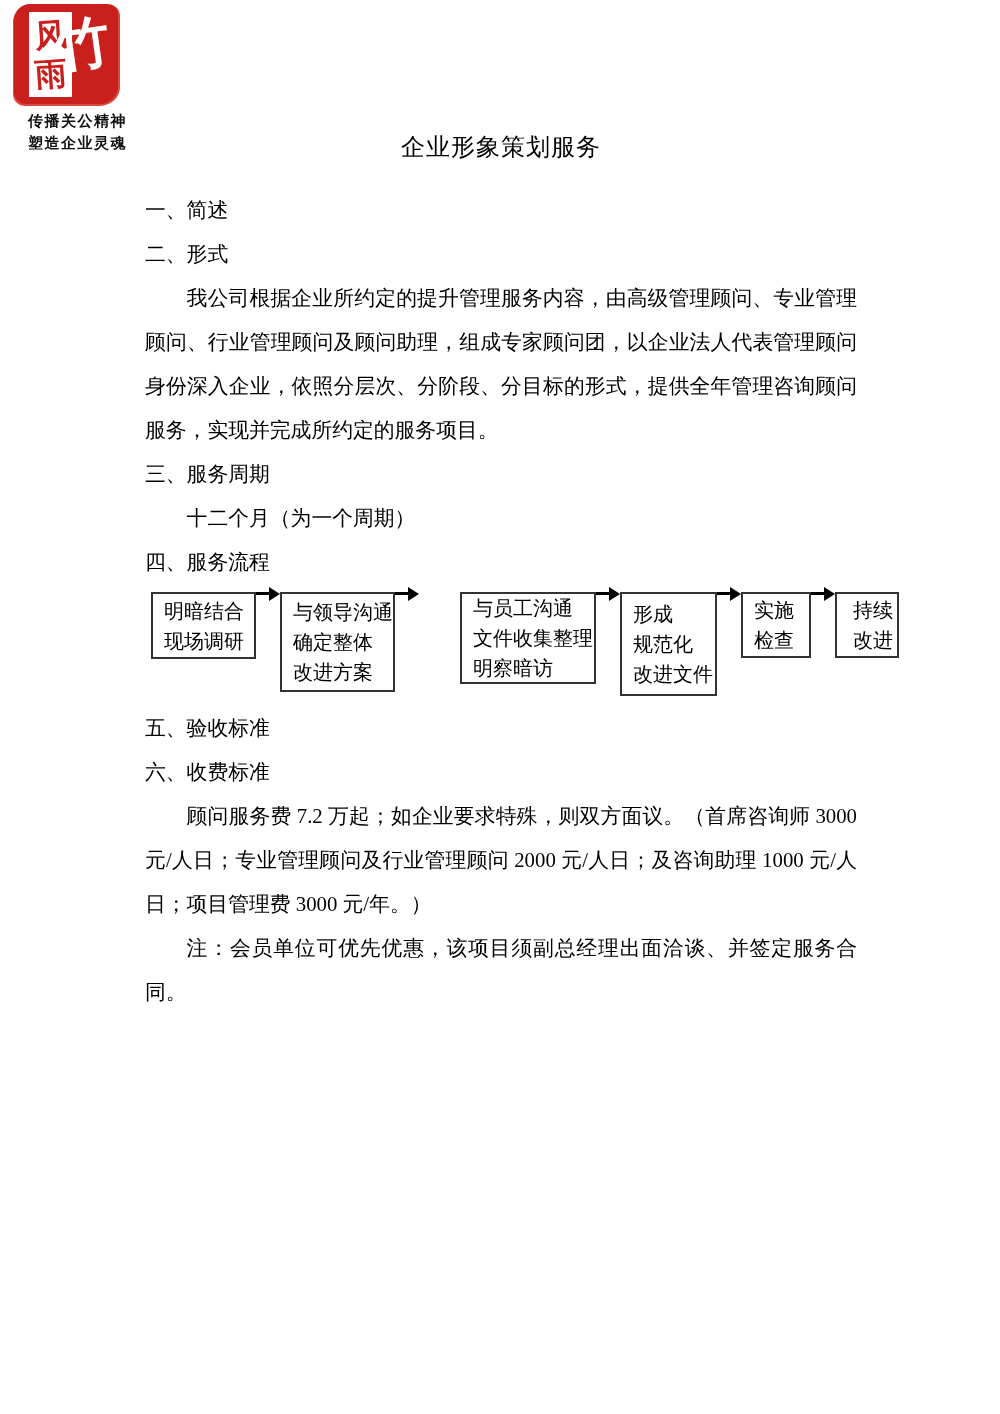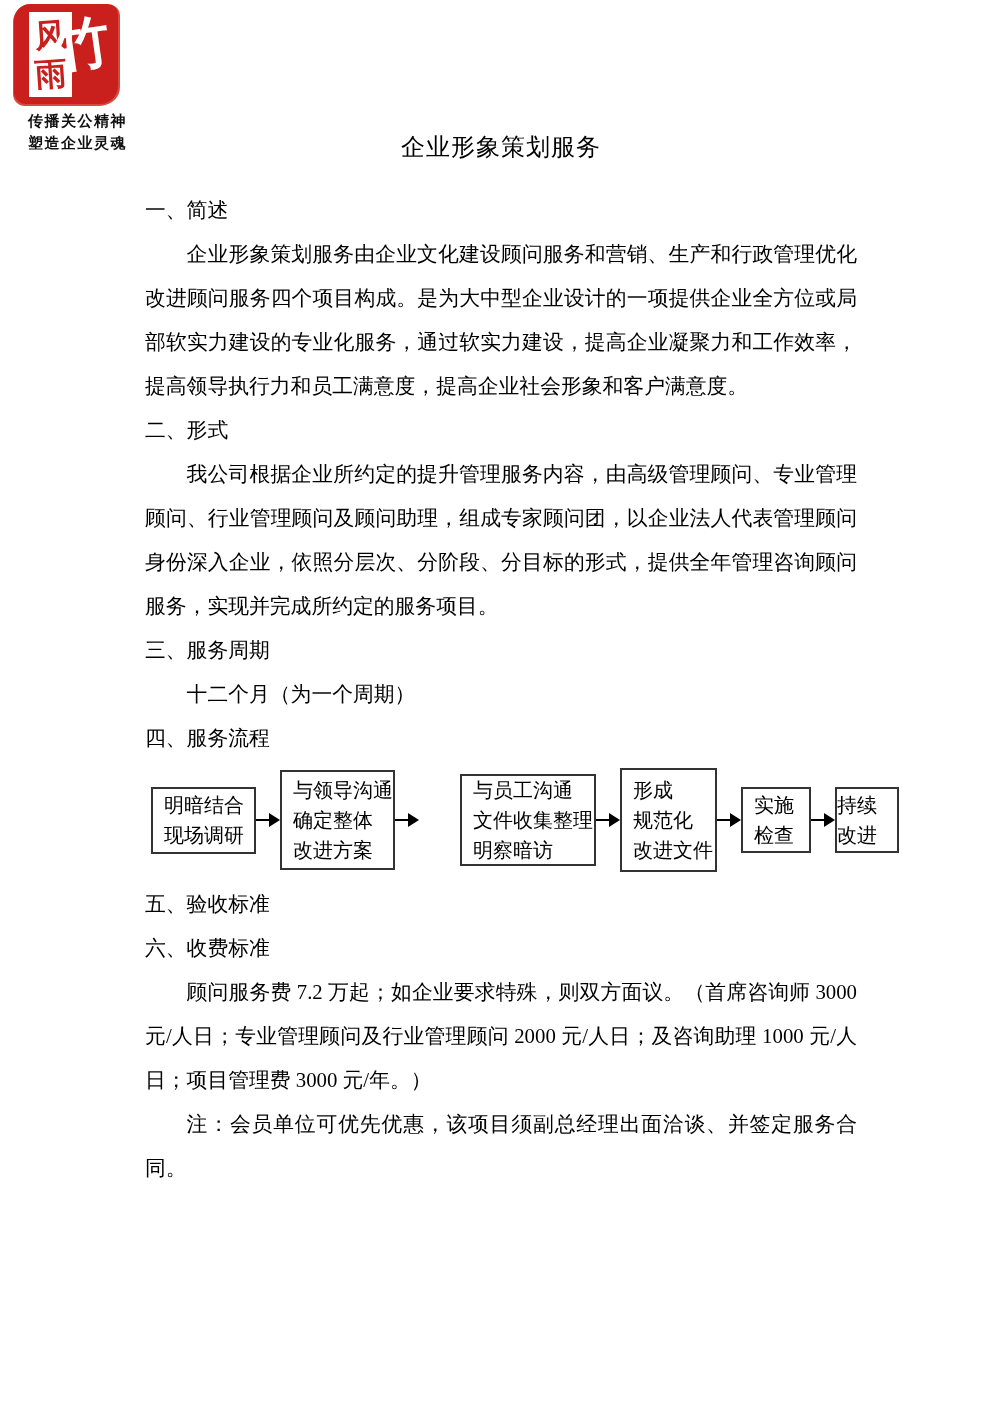--- a/index.html
+++ b/index.html
@@ -86,42 +86,41 @@
     font-size: 20.8px;
     line-height: 44px;
     text-indent: 2em;
     text-align: justify;
     word-break: break-all;
   }
 
   
   .flow {
     display: flex;
-    align-items: center;
     margin: 8px 0 10px 6px;
     width: 746px;
   }
   .fbox {
     border: 2px solid #333;
     display: flex;
     flex-direction: column;
     justify-content: center;
     align-items: flex-start;
     font-size: 20px;
     line-height: 30px;
     padding: 2px 6px 2px 11px;
     flex: none;
   }
   .fbox div { white-space: nowrap; }
   .b1 { width: 105px; height: 67px; }
   .b2 { width: 115px; height: 100px; }
   .b3 { width: 136px; height: 92px; margin-left: 41px; }
   .b4 { width: 97px;  height: 104px; }
   .b5 { width: 70px;  height: 66px; }
-  .b6 { width: 64px;  height: 66px; padding-left: 0; }
+  .b6 { width: 64px;  height: 66px; padding-left: 16px; }
   .farrow {
     flex: 1 1 auto;
     height: 2.5px;
     background: #000;
     position: relative;
     min-width: 14px;
     margin-right: 10px;
   }
   .farrow::after {
     content: "";
@@ -151,21 +150,20 @@
       <div>传播关公精神</div>
       <div>塑造企业灵魂</div>
     </div>
   </div>
 
   <div class="content">
 
     <div class="doc-title">企业形象策划服务</div>
 
     <div class="heading">一、简述</div>
-    <p class="para">企业形象策划服务由企业文化建设顾问服务和营销、生产和行政管理优化改进顾问服务四个项目构成。是为大中型企业设计的一项提供企业全方位或局部软实力建设的专业化服务，通过软实力建设，提高企业凝聚力和工作效率，提高领导执行力和员工满意度，提高企业社会形象和客户满意度。</p>
 
     <div class="heading">二、形式</div>
     <p class="para">我公司根据企业所约定的提升管理服务内容，由高级管理顾问、专业管理顾问、行业管理顾问及顾问助理，组成专家顾问团，以企业法人代表管理顾问身份深入企业，依照分层次、分阶段、分目标的形式，提供全年管理咨询顾问服务，实现并完成所约定的服务项目。</p>
 
     <div class="heading">三、服务周期</div>
     <p class="para">十二个月（为一个周期）</p>
 
     <div class="heading">四、服务流程</div>
 
     <div class="flow">

